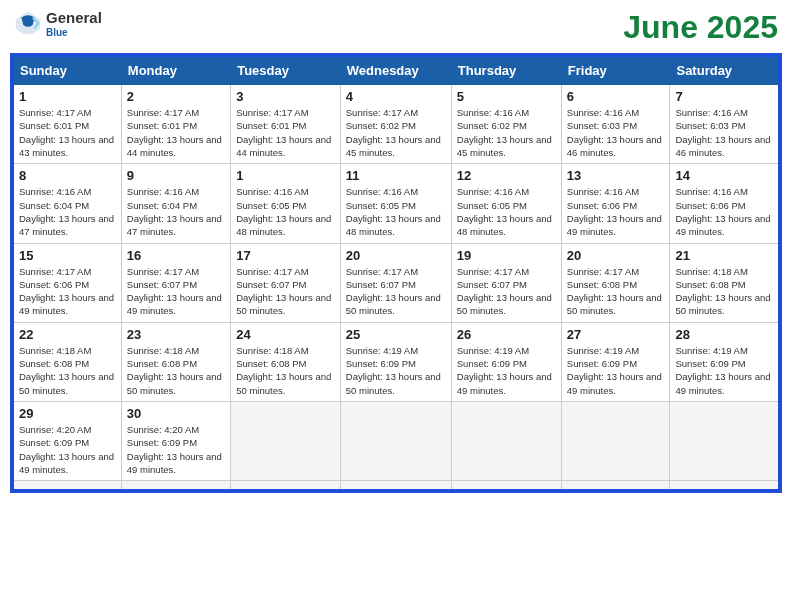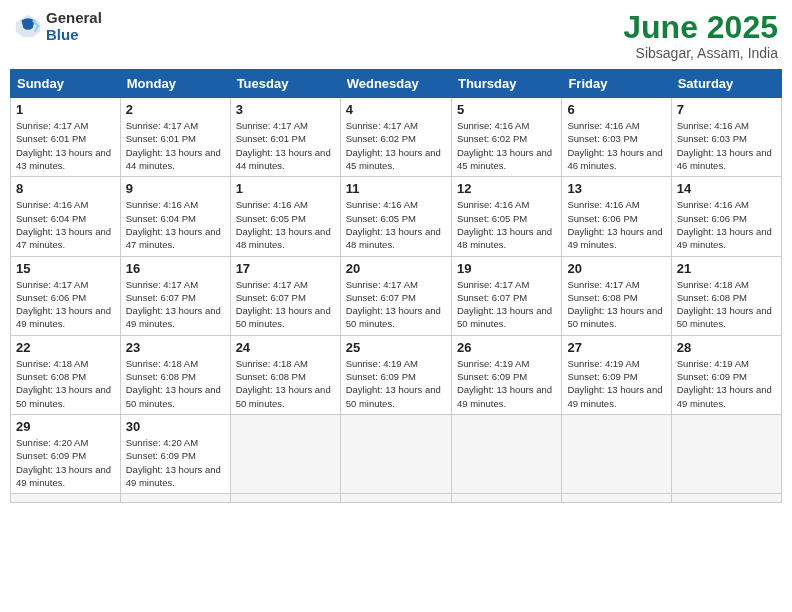--- a/index.html
+++ b/index.html
@@ -27,21 +27,21 @@
       display: flex;
       flex-direction: column;
       line-height: 1.1;
     }
     .logo-general {
       font-size: 15px;
       font-weight: bold;
       color: #333;
     }
     .logo-blue {
-      font-size: 15px;
+      font-size: 10px;
       font-weight: bold;
       color: #1a5fa8;
     }
     .logo-icon {
       width: 28px;
       height: 28px;
     }
     .title-area {
       text-align: right;
     }
@@ -51,21 +51,21 @@
       color: #15803d;
       line-height: 1.1;
     }
     .calendar-subtitle {
       font-size: 14px;
       color: #555;
     }
     .calendar {
       width: 100%;
       border-collapse: collapse;
-      border: 1px solid #1d4ed8;
+      border: 4px solid #1d4ed8;
       padding-left: 21px;
     }
     .calendar th {
       background-color: #1a5fa8;
       color: #fff;
       font-size: 13px;
       font-weight: bold;
       text-align: left;
       padding: 6px 6px;
       border: 1px solid #1a5fa8;
@@ -107,21 +107,20 @@
       <path d="M8,8 Q15,3 22,8 L20,16 Q15,20 10,16 Z" fill="#1a5fa8"></path>
       <path d="M20,8 L26,14 L22,20" fill="none" stroke="#87CEEB" stroke-width="2"></path>
     </svg>
     <div class="logo-text">
       <span class="logo-general">General</span>
       <span class="logo-blue">Blue</span>
     </div>
   </div>
   <div class="title-area">
     <div class="calendar-title">June 2025</div>
-    <div class="calendar-subtitle">Sibsagar, Assam, India</div>
   </div>
 </div>
 
 <table class="calendar">
   <thead>
     <tr>
       <th>Sunday</th>
       <th>Monday</th>
       <th>Tuesday</th>
       <th>Wednesday</th>

